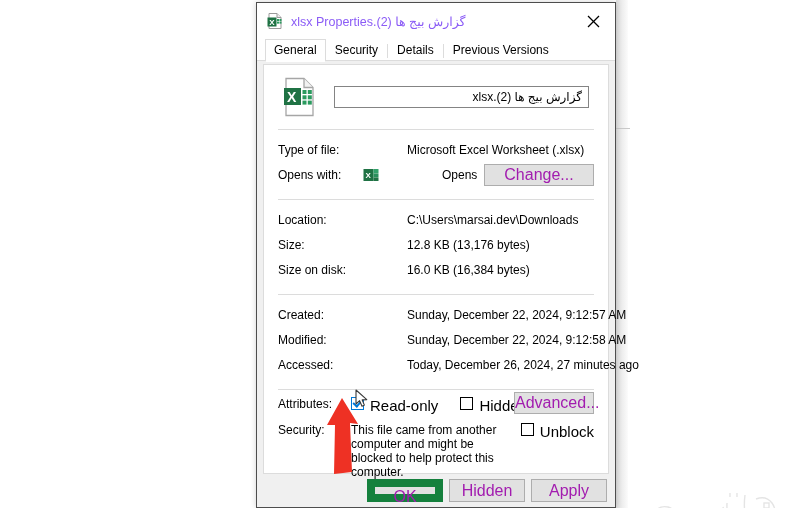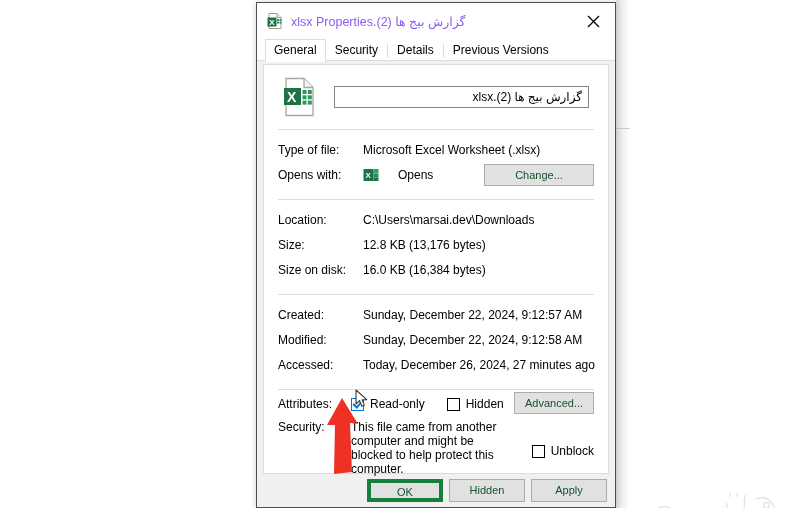--- a/index.html
+++ b/index.html
@@ -187,36 +187,36 @@
     min-height: 25px;
     font-size: 12px;
     color: #000;
     gap: 12px;
   }
   .row .label {
     width: 73px;
     flex: none;
     white-space: nowrap;
   }
-  .row .value { white-space: nowrap; }
+  .row .value { white-space: nowrap; margin-left: 44px; }
 
   .opens-row { position: relative; }
   .excel-mini {
     width: 16px;
     height: 16px;
     position: relative;
     flex: none;
     margin-right: 7px;
   }
   .btn {
-    font-size: 11px;
+    font-size: 16px;
     font-family: "Liberation Sans", sans-serif;
     background: #e1e1e1;
     border: 1px solid #adadad;
-    color: #14532d;
+    color: #a21caf;
     height: 22px;
     line-height: 20px;
     padding: 0 10px;
     cursor: pointer;
     box-sizing: border-box;
   }
   .change-btn {
     position: absolute;
     right: 14px;
     width: 110px;
@@ -236,24 +236,24 @@
   .attr-line {
     display: flex;
     align-items: flex-start;
     font-size: 12px;
     color: #000;
   }
   .attr-line .label { width: 73px; flex: none; }
 
   .cbx {
     display: inline-flex;
-    align-items: flex-end;
+    align-items: flex-start;
     cursor: pointer;
     white-space: nowrap;
-    font-size: 12px;
+    font-size: 15px;
   }
   .box {
     width: 13px;
     height: 13px;
     border: 1px solid #000;
     background: #fff;
     box-sizing: border-box;
     margin-right: 6px;
     position: relative;
     flex: none;
@@ -272,21 +272,21 @@
   }
   .sec-text {
     font-size: 12px;
     color: #000;
     line-height: 14px;
     width: 150px;
   }
   .unblock-wrap {
     position: absolute;
     right: 14px;
-    top: 54px;
+    top: 33px;
   }
 
   
   .cursor {
     position: absolute;
     left: 355px;
     top: 389px;
     width: 14px;
     height: 20px;
     pointer-events: none;
@@ -329,21 +329,21 @@
   .footer .btn {
     width: 76px;
     height: 23px;
     line-height: 21px;
     text-align: center;
     padding: 0;
     margin-left: 6px;
     background: #e1e1e1;
   }
   .footer .btn.default {
-    border: 4px solid #15803d;
+    border: 8px solid #15803d;
     background: #e1e1e1;
     line-height: 19px;
   }
 </style>
 </head>
 <body>
 
 <div id="screen">
 
   <div class="bg-strip"></div>

